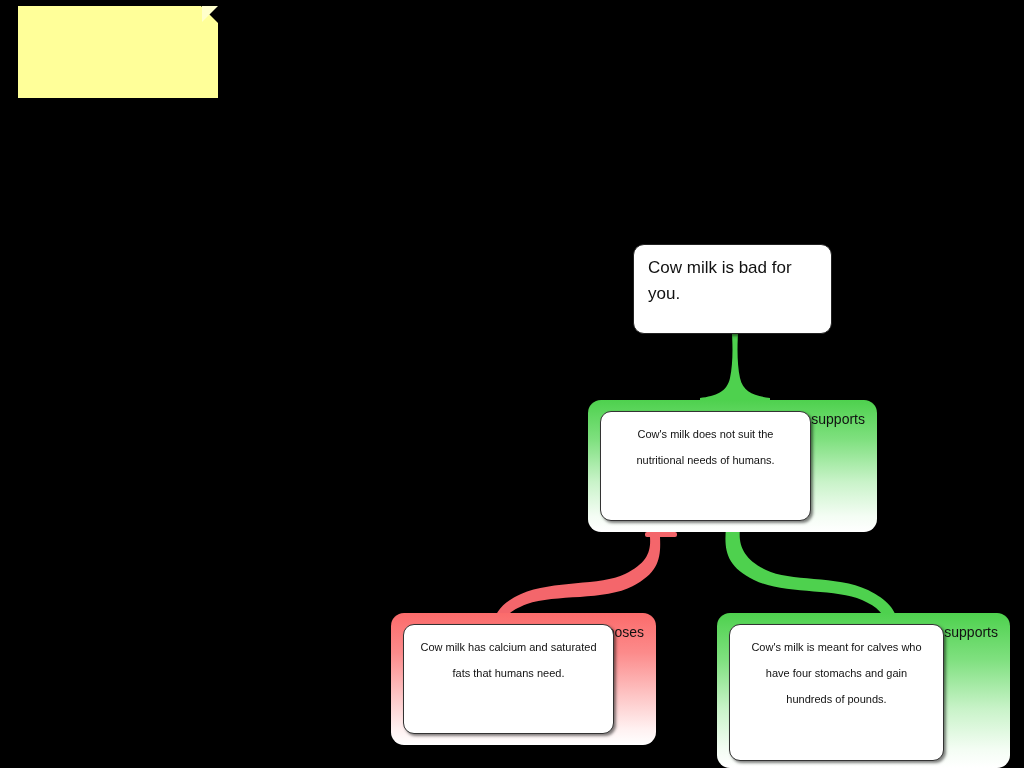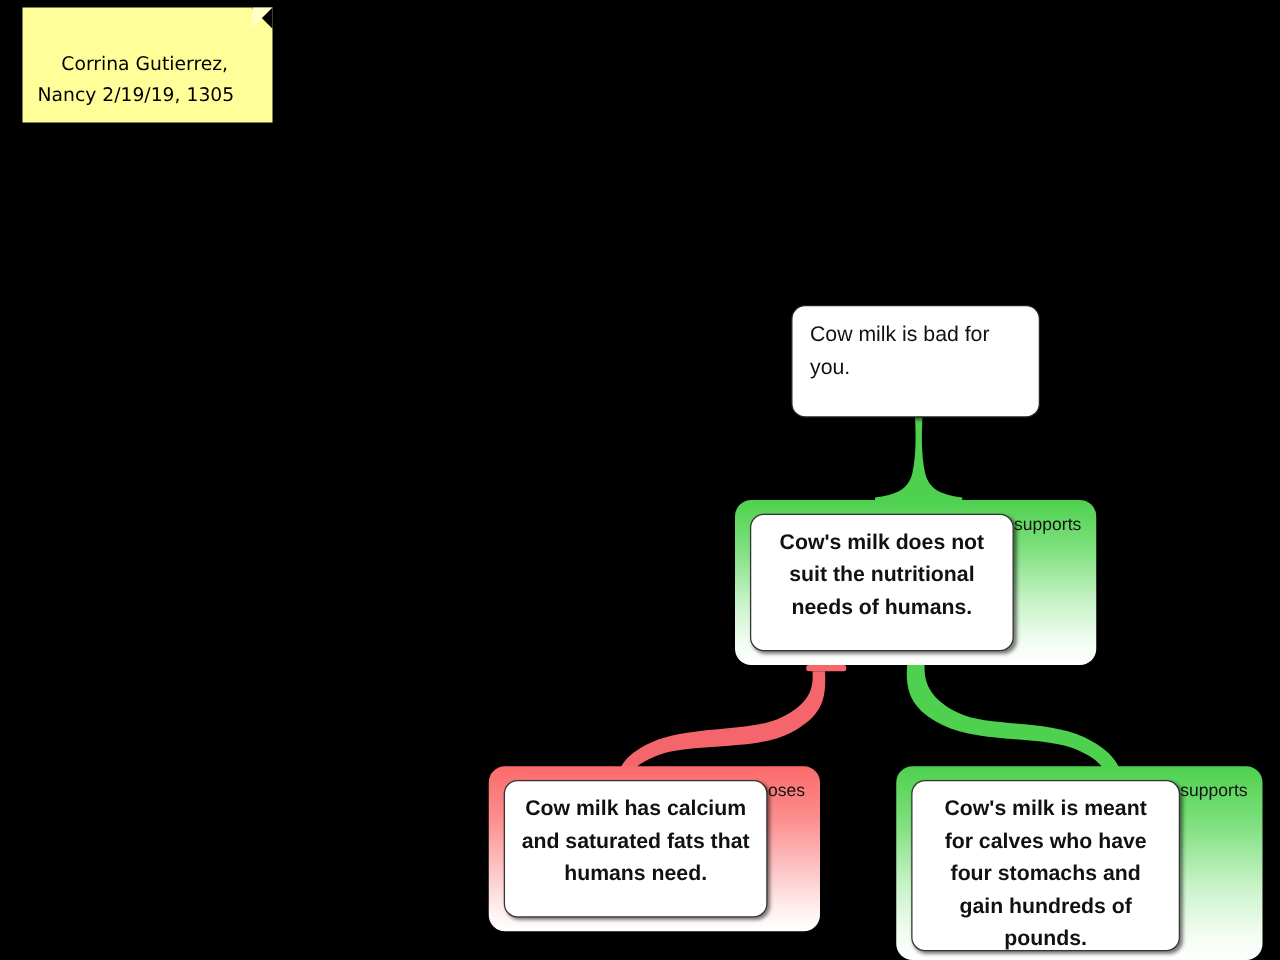--- a/index.html
+++ b/index.html
@@ -90,40 +90,38 @@
   .card .claim-box {
     position: absolute;
     left: 12px;
     top: 11px;
     box-sizing: border-box;
     background: #ffffff;
     border: 1px solid #333333;
     border-radius: 11px;
     box-shadow: 2px 2px 3px rgba(0,0,0,0.5);
     color: #111111;
-    font-size: 17px;
+    font-size: 11px;
     line-height: 26px;
     padding: 9px 13px;
-    font-weight: bold;
   }
 
   
   .connector {
     position: absolute;
     z-index: 2;
     pointer-events: none;
   }
 </style>
 </head>
 <body>
 
 <div id="canvas">
 
   <div class="sticky" style="left:18px; top:6px; width:200px; height:92px;">
-    <span>Corrina Gutierrez, Nancy 2/19/19, 1305</span>
     <span class="fold"></span>
     <span class="fold-inner"></span>
   </div>
 
   <svg class="connector" style="left:700px; top:312px; width:70px; height:96px;" viewBox="0 0 70 96">
     <path d="M22,0 C30,0 30,0 31.5,14 C33,34 33,52 30,66 C27,80 16,84 0,86 L0,96 L70,96 L70,86 C54,84 43,80 40,66 C37,52 37,34 38.5,14 C40,0 40,0 48,0 Z" fill="#4ed14e"></path>
   </svg>
 
   <svg class="connector" style="left:455px; top:528px; width:235px; height:96px;" viewBox="0 0 235 96">
     <path d="M205,9 C206,30 204,44 178,58 C150,73 100,66 72,76 C56,82 50,88 48,96 L38,96 C40,84 48,74 66,66 C98,52 146,58 170,46 C192,35 196,24 195,9 Z" fill="#f4666b"></path>

